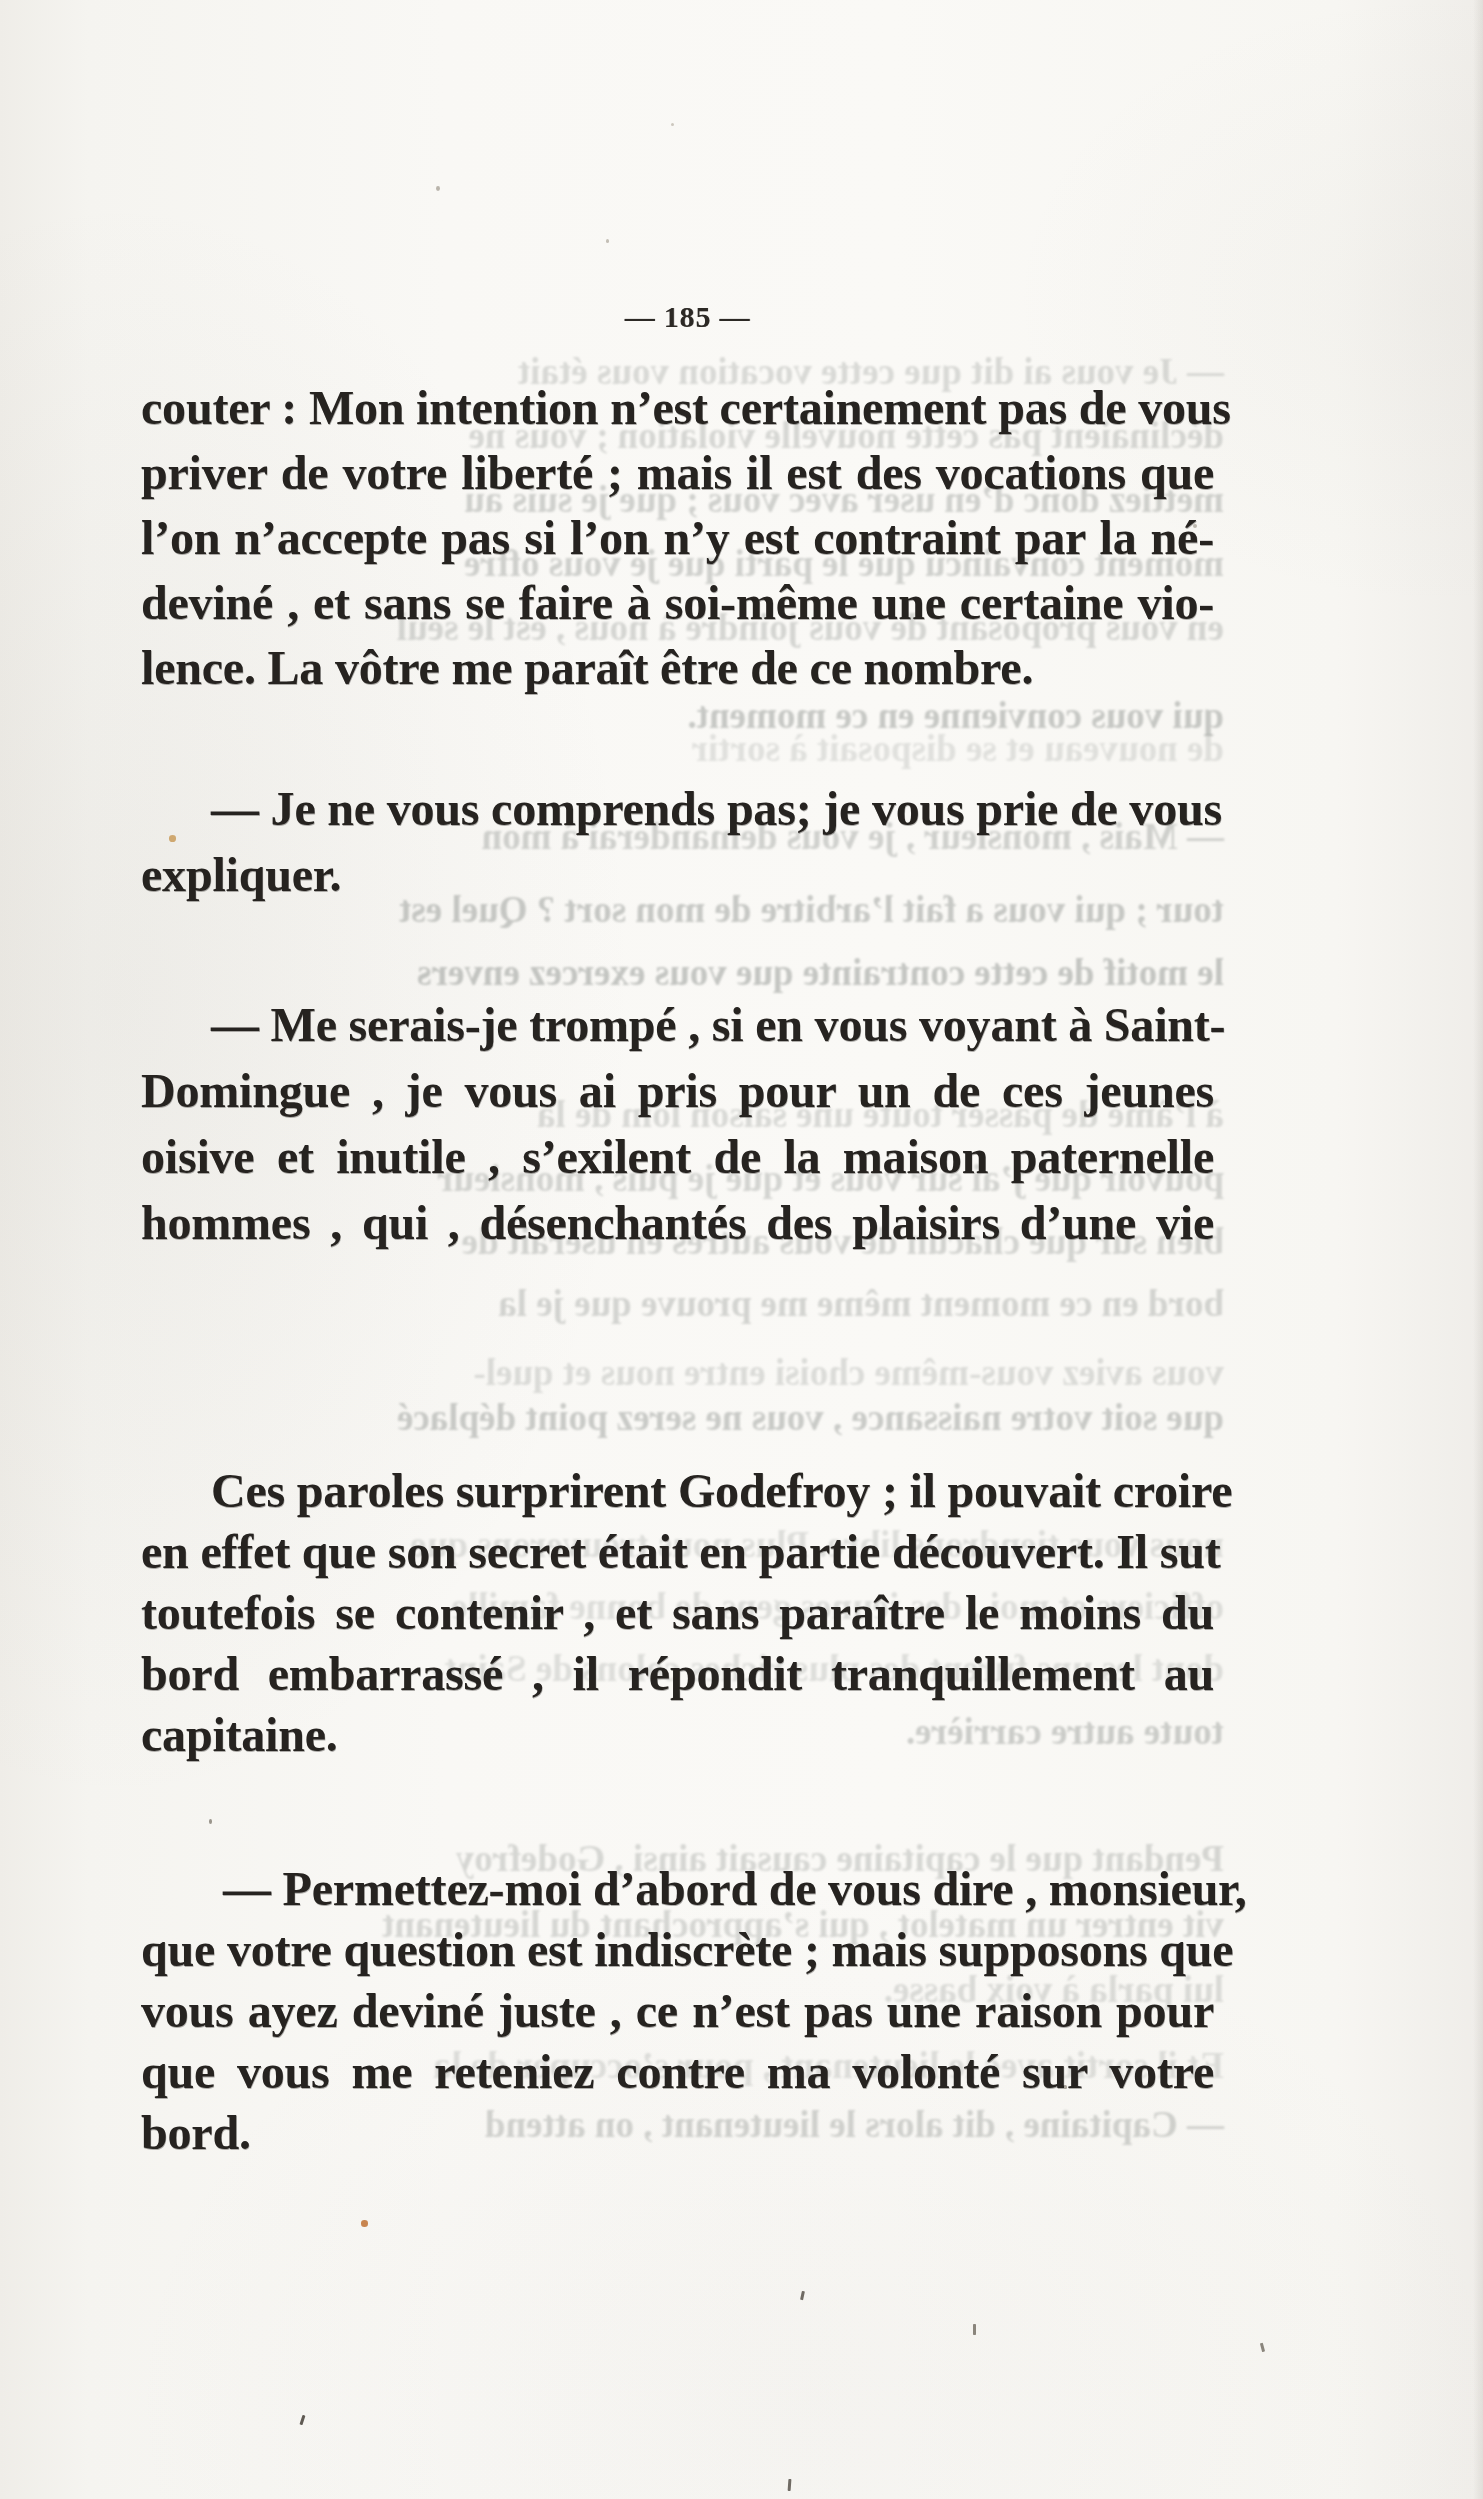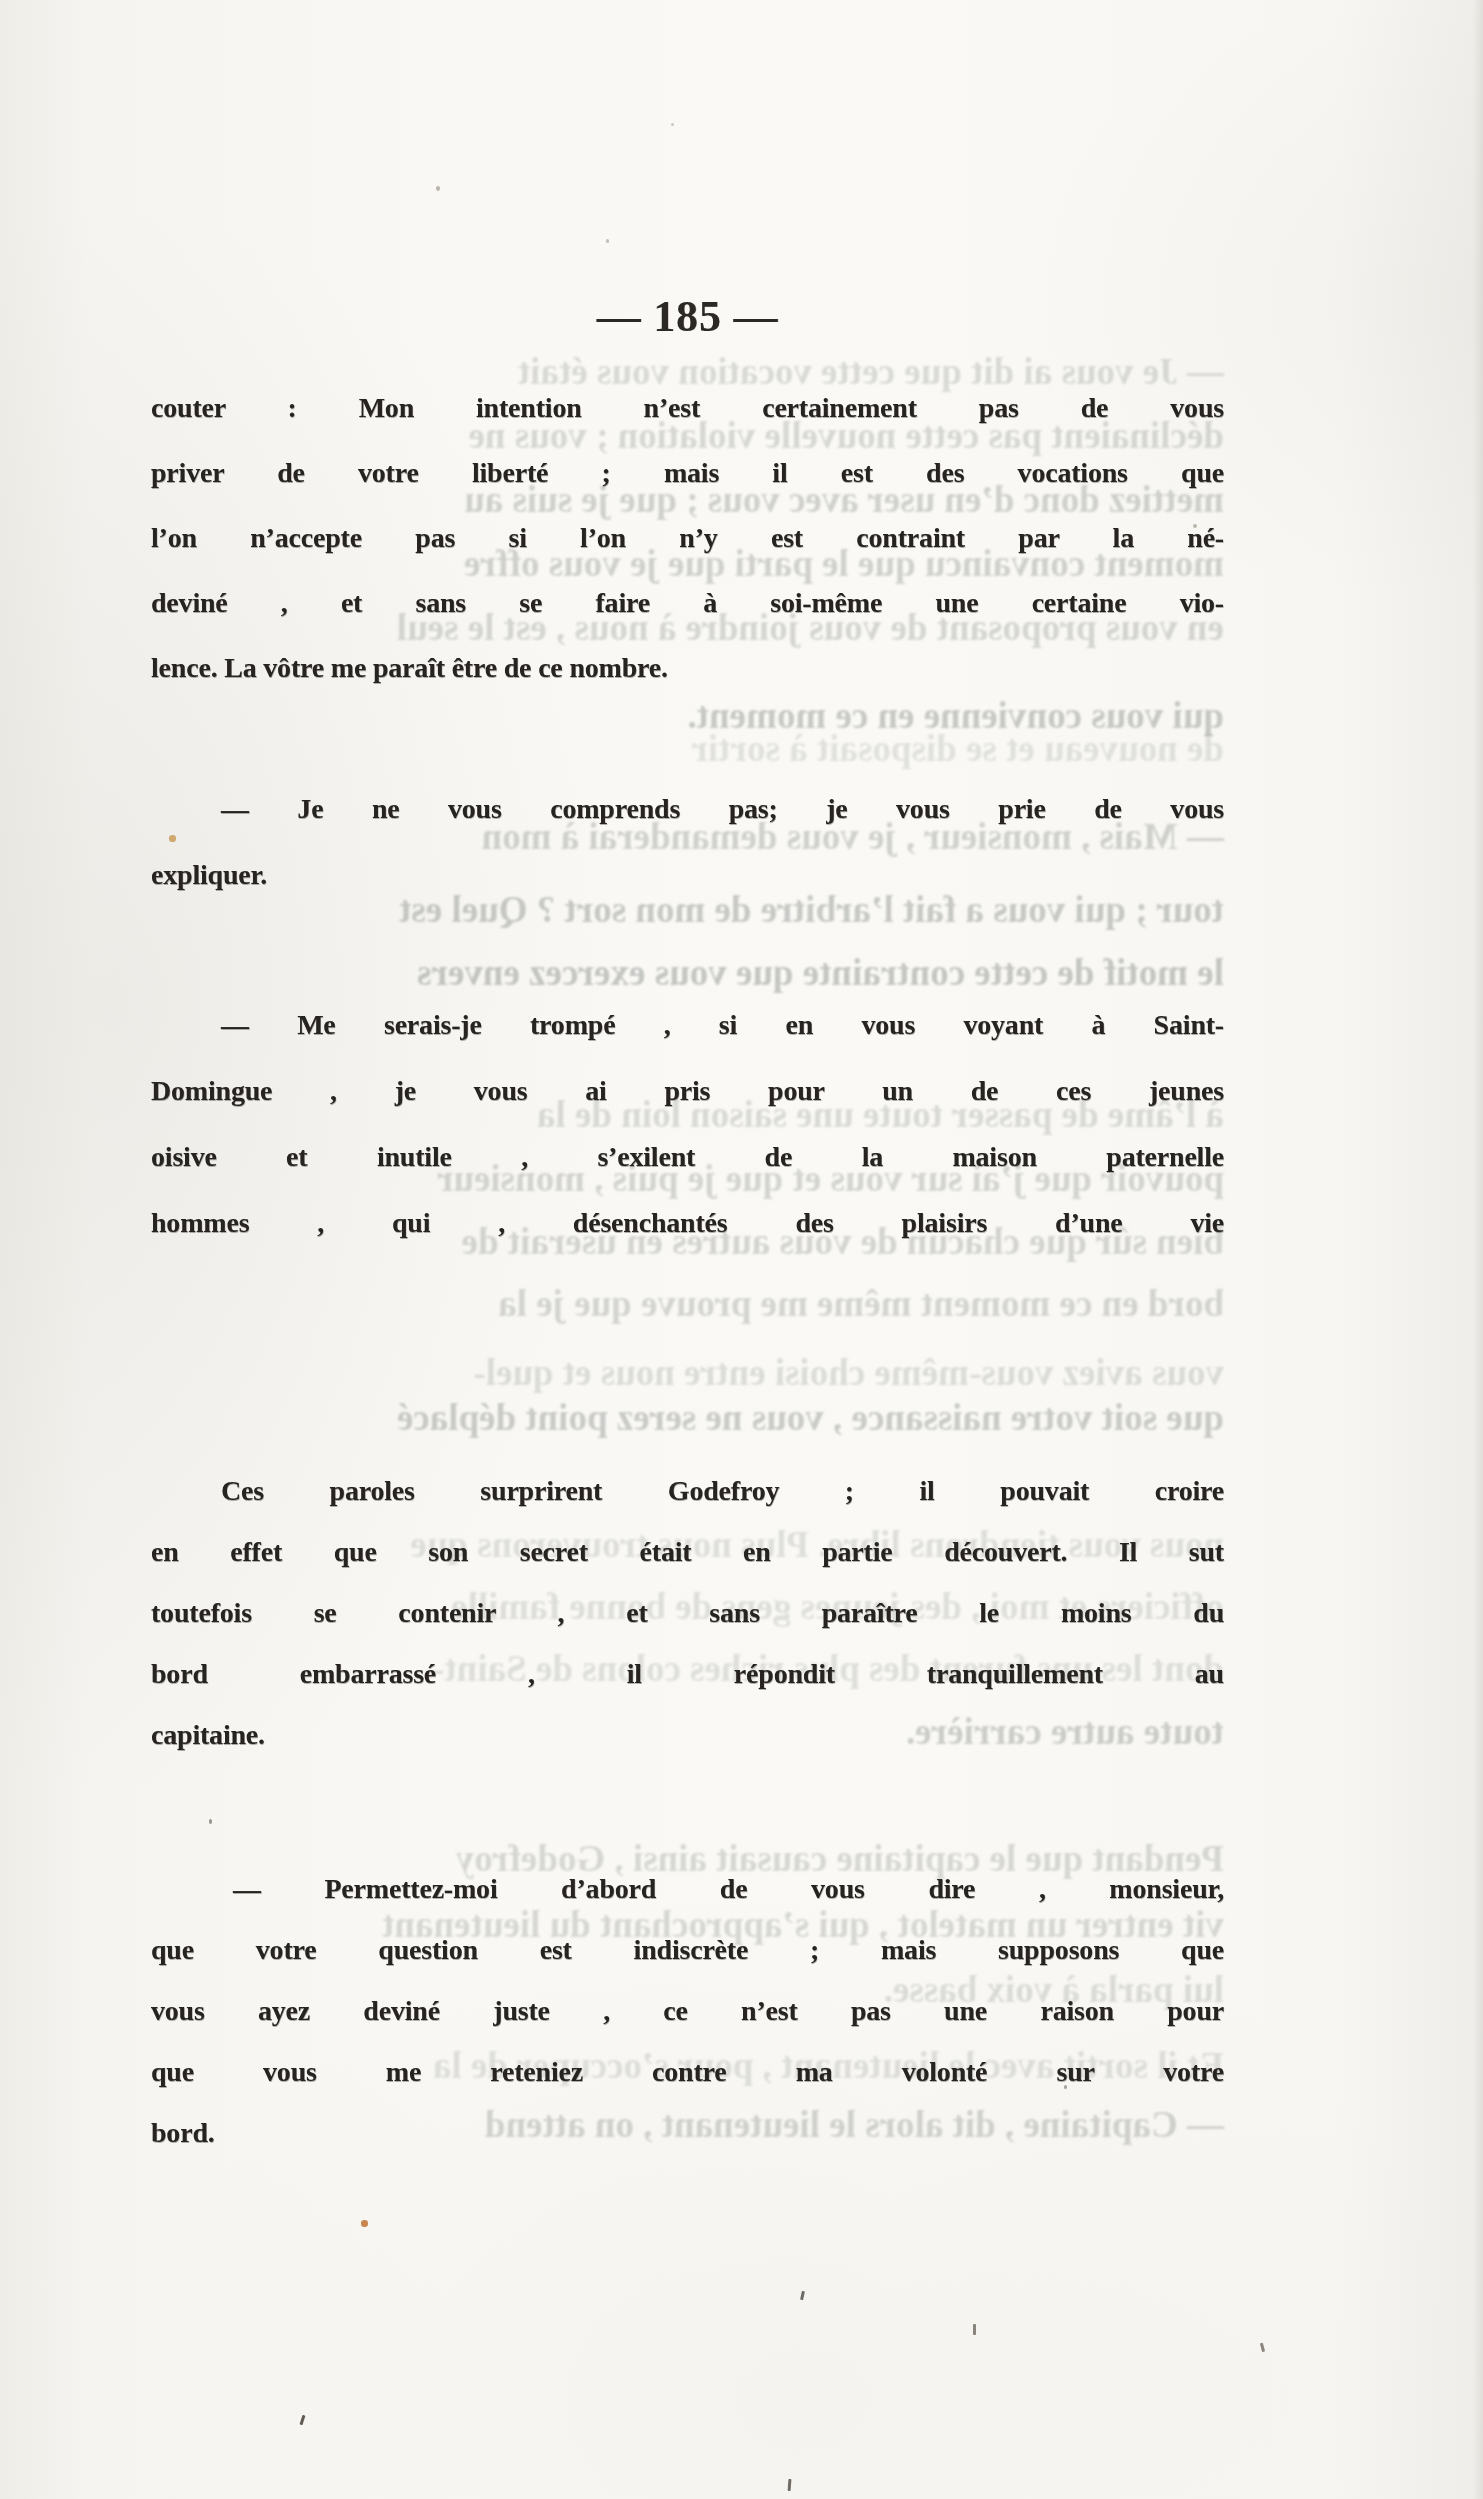--- a/index.html
+++ b/index.html
@@ -19,27 +19,27 @@
       radial-gradient(737px 1146px at 8% 40%, rgba(160,155,145,0.10), rgba(160,155,145,0) 70%),
       radial-gradient(983px 737px at 55% 96%, rgba(170,165,155,0.07), rgba(170,165,155,0) 70%),
       radial-gradient(573px 409px at 97% 12%, rgba(170,165,155,0.06), rgba(170,165,155,0) 75%);
   }
   .right-edge{
     position:absolute;top:0;right:0;width:11.5px;height:100%;
     background:linear-gradient(90deg, rgba(150,145,135,0) 0%, rgba(150,145,135,0.18) 100%);
   }
   .page-number{
     position:absolute;top:295px;left:151px;width:1073px;height:43px;
-    text-align:center;font-size:44px;font-weight:bold;color:#2c2925;
+    text-align:center;font-size:30px;font-weight:bold;color:#2c2925;
     letter-spacing:0.8px;line-height:43px;
     text-shadow:0.4px 0.4px 0 rgba(44,41,37,0.4);
   }
   .para{
-    position:absolute;left:151px;width:1073px;color:#262320;
-    font-weight:bold;font-size:28px;letter-spacing:-0.2px;
+    position:absolute;left:141px;width:1073px;color:#262320;
+    font-weight:bold;font-size:48px;letter-spacing:-0.2px;
     text-shadow:0.5px 0.5px 0 rgba(38,35,32,0.35);
   }
   .line{
     text-align:justify;text-align-last:justify;white-space:nowrap;
   }
   .line.last{text-align-last:left;}
   .bleed-line{
     position:absolute;left:151px;width:1073px;
     font-weight:bold;font-size:37px;color:#7c817d;
     transform:scaleX(-1);

